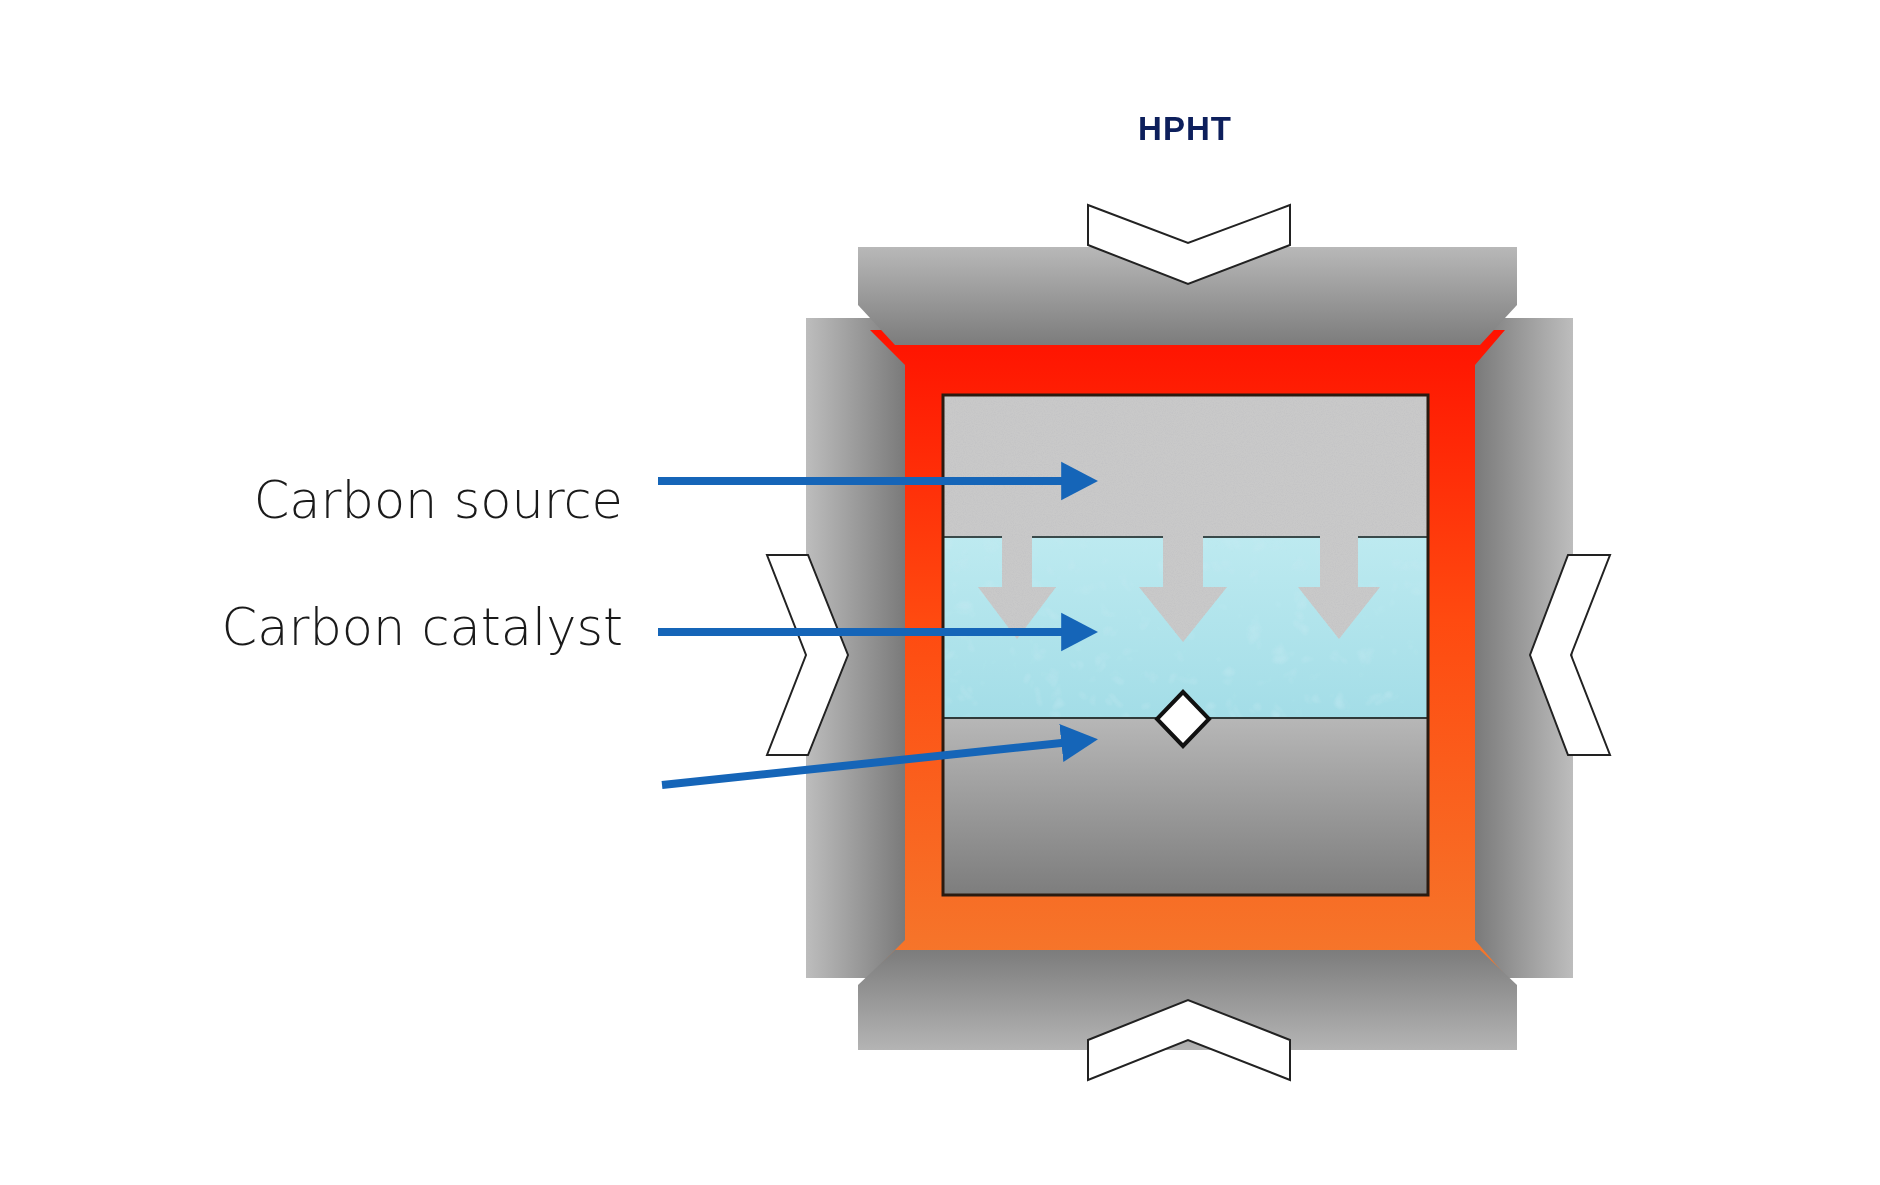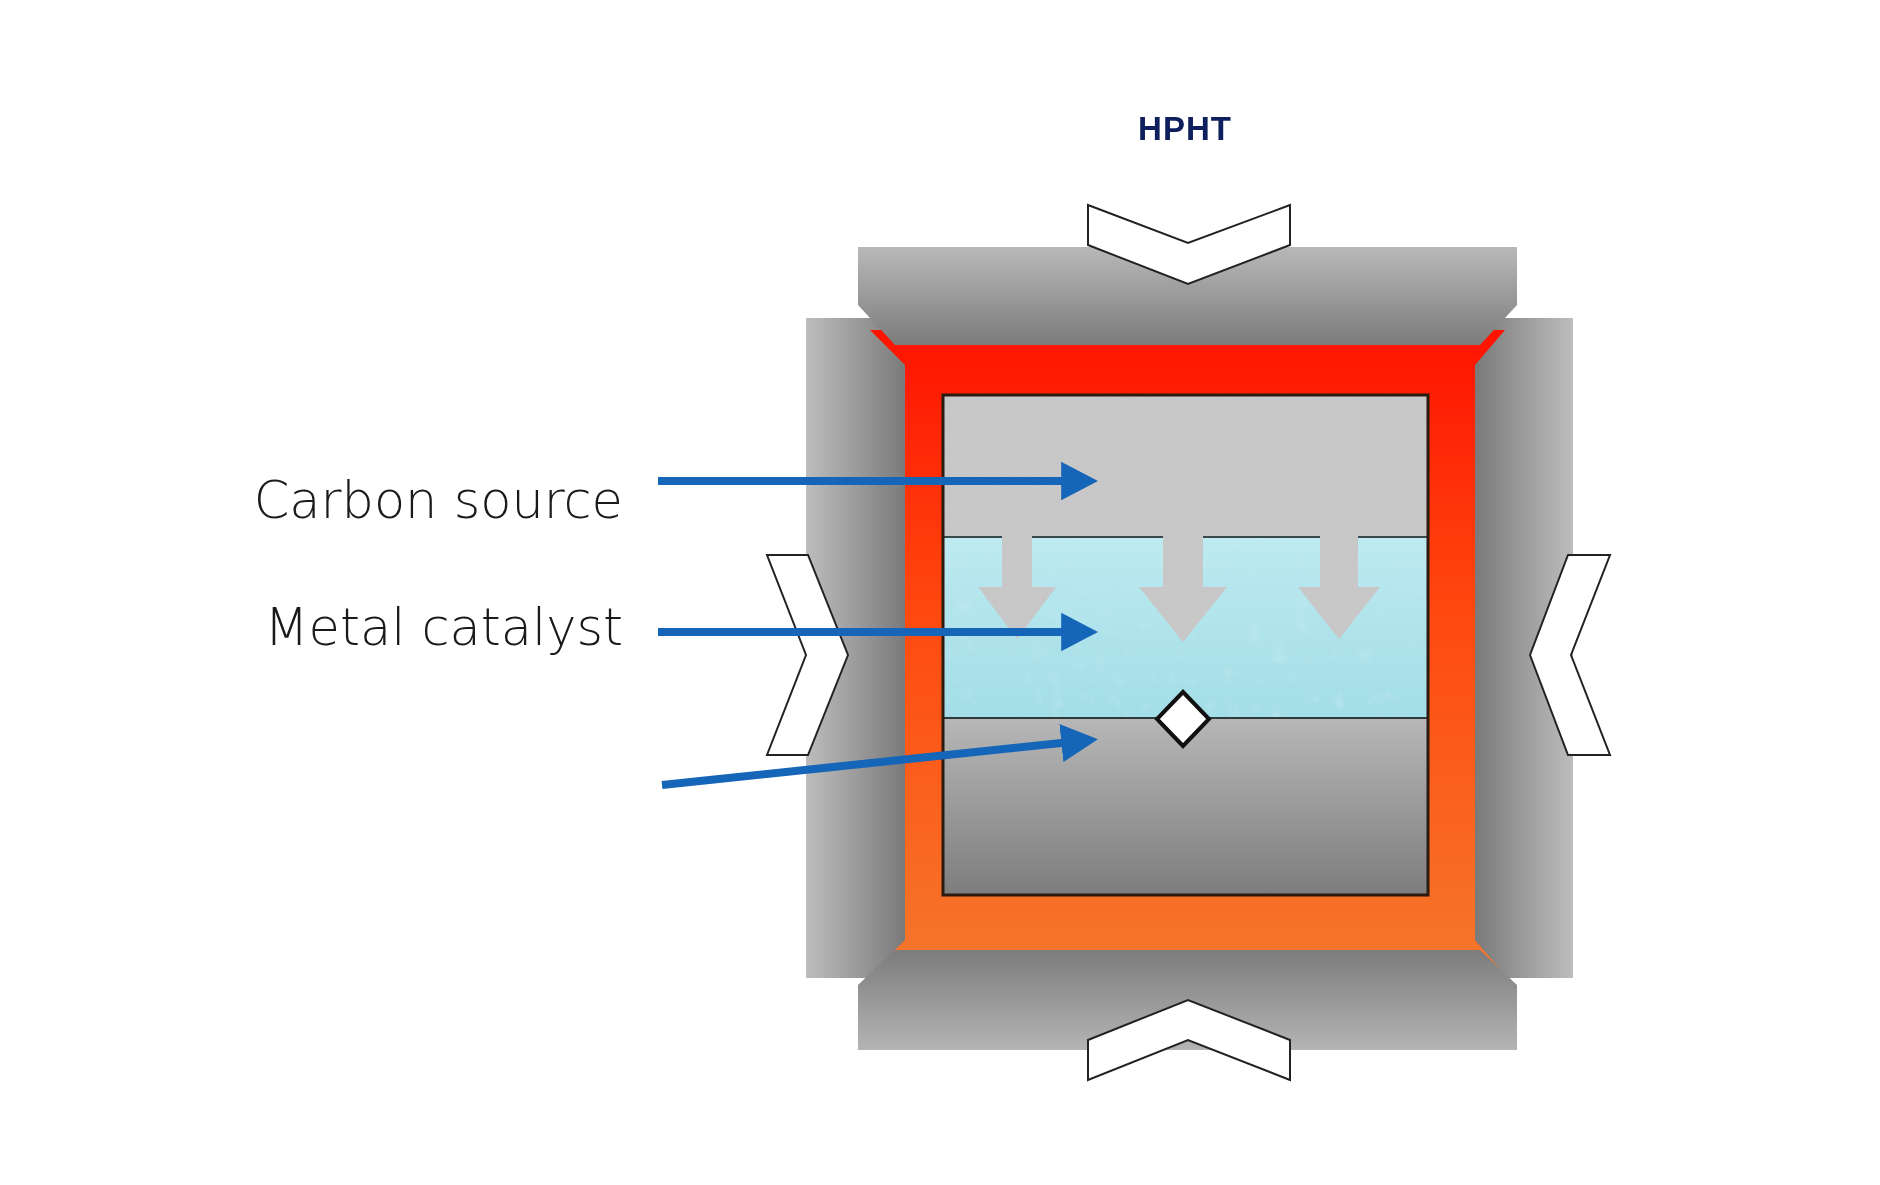--- a/index.html
+++ b/index.html
@@ -120,14 +120,14 @@
     <path d="M1088,1040 L1188,1000 L1290,1040 L1290,1080 L1188,1040 L1088,1080 Z" fill="#ffffff" stroke="#222" stroke-width="2"></path>
     <path d="M767,555 L808,555 L848,655 L808,755 L767,755 L806,655 Z" fill="#ffffff" stroke="#222" stroke-width="2"></path>
     <path d="M1610,555 L1568,555 L1530,655 L1568,755 L1610,755 L1571,655 Z" fill="#ffffff" stroke="#222" stroke-width="2"></path>
 
     <line x1="658" y1="481" x2="1090" y2="481" stroke="#1565b8" stroke-width="8" marker-end="url(#ah)"></line>
     <line x1="658" y1="632" x2="1090" y2="632" stroke="#1565b8" stroke-width="8" marker-end="url(#ah)"></line>
     <line x1="662" y1="785" x2="1090" y2="740" stroke="#1565b8" stroke-width="8" marker-end="url(#ah)"></line>
   </svg>
 
   <div class="label" style="left:163px; top:471px;">Carbon source</div>
-  <div class="label" style="left:163px; top:598px;">Metal catalyst</div>
+  <div class="label" style="left:163px; top:598px;">Carbon catalyst</div>
 </div>
 
 </body></html>

